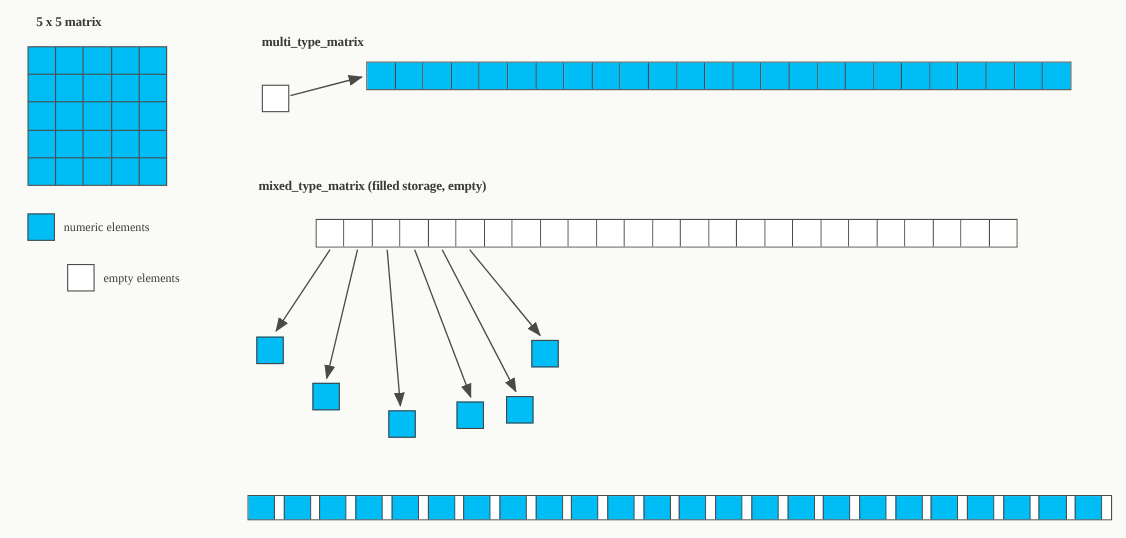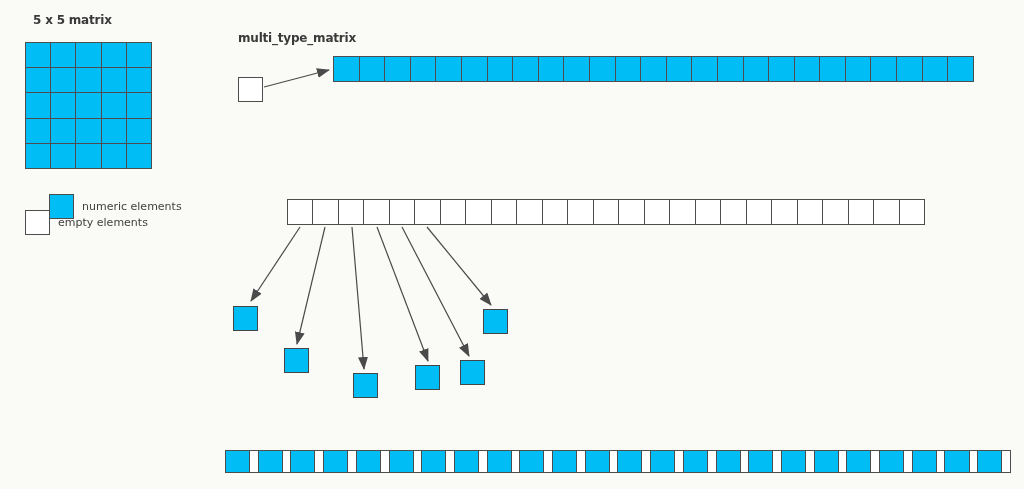--- a/index.html
+++ b/index.html
@@ -47,21 +47,21 @@
   }
   #pointer-square{
     position:absolute;left:238px;top:77px;width:25px;height:25px;
     border:1px solid var(--border,#4d4d4d);background:var(--empty,#ffffff);
   }
   #arrow-layer{position:absolute;left:0;top:0;pointer-events:none;}
 </style>
 </head>
 <body>
 
-<div class="abs" style="left:0;top:0;width:1024px;height:483px;">
+<div class="abs" style="left:0;top:0;width:1024px;height:483px;font-family:Liberation Serif, serif;">
 
   <div class="label" style="left:33px;top:13px;">5 x 5 matrix</div>
   <div class="grid5" id="grid-5x5">
       <div class="gcell"></div>
       <div class="gcell"></div>
       <div class="gcell"></div>
       <div class="gcell"></div>
       <div class="gcell"></div>
       <div class="gcell"></div>
       <div class="gcell"></div>
@@ -78,25 +78,25 @@
       <div class="gcell"></div>
       <div class="gcell"></div>
       <div class="gcell"></div>
       <div class="gcell"></div>
       <div class="gcell"></div>
       <div class="gcell"></div>
       <div class="gcell"></div>
       <div class="gcell"></div>
     </div>
 
-  <div class="legend-row" style="top:194px;margin-left:24px;">
+  <div class="legend-row" style="top:194px;">
     <div class="swatch fill-numeric"></div>
     <div class="legend-label">numeric elements</div>
   </div>
-  <div class="legend-row" style="top:210px;">
+  <div class="legend-row" style="top:240px;margin-left:36px;">
     <div class="swatch fill-empty"></div>
     <div class="legend-label">empty elements</div>
   </div>
 
   <div class="label" style="left:238px;top:31px;">multi_type_matrix</div>
   <div id="pointer-square"></div>
   <div class="srow" id="multi-row">
       <div class="cell fill-numeric"></div>
       <div class="cell fill-numeric"></div>
       <div class="cell fill-numeric"></div>
@@ -117,20 +117,21 @@
       <div class="cell fill-numeric"></div>
       <div class="cell fill-numeric"></div>
       <div class="cell fill-numeric"></div>
       <div class="cell fill-numeric"></div>
       <div class="cell fill-numeric"></div>
       <div class="cell fill-numeric"></div>
       <div class="cell fill-numeric"></div>
       <div class="cell fill-numeric"></div>
     </div>
 
+  <div class="label" style="left:235px;top:162px;">mixed_type_matrix (filled storage, empty)</div>
   <div class="srow" id="empty-row">
       <div class="cell fill-empty"></div>
       <div class="cell fill-empty"></div>
       <div class="cell fill-empty"></div>
       <div class="cell fill-empty"></div>
       <div class="cell fill-empty"></div>
       <div class="cell fill-empty"></div>
       <div class="cell fill-empty"></div>
       <div class="cell fill-empty"></div>
       <div class="cell fill-empty"></div>

